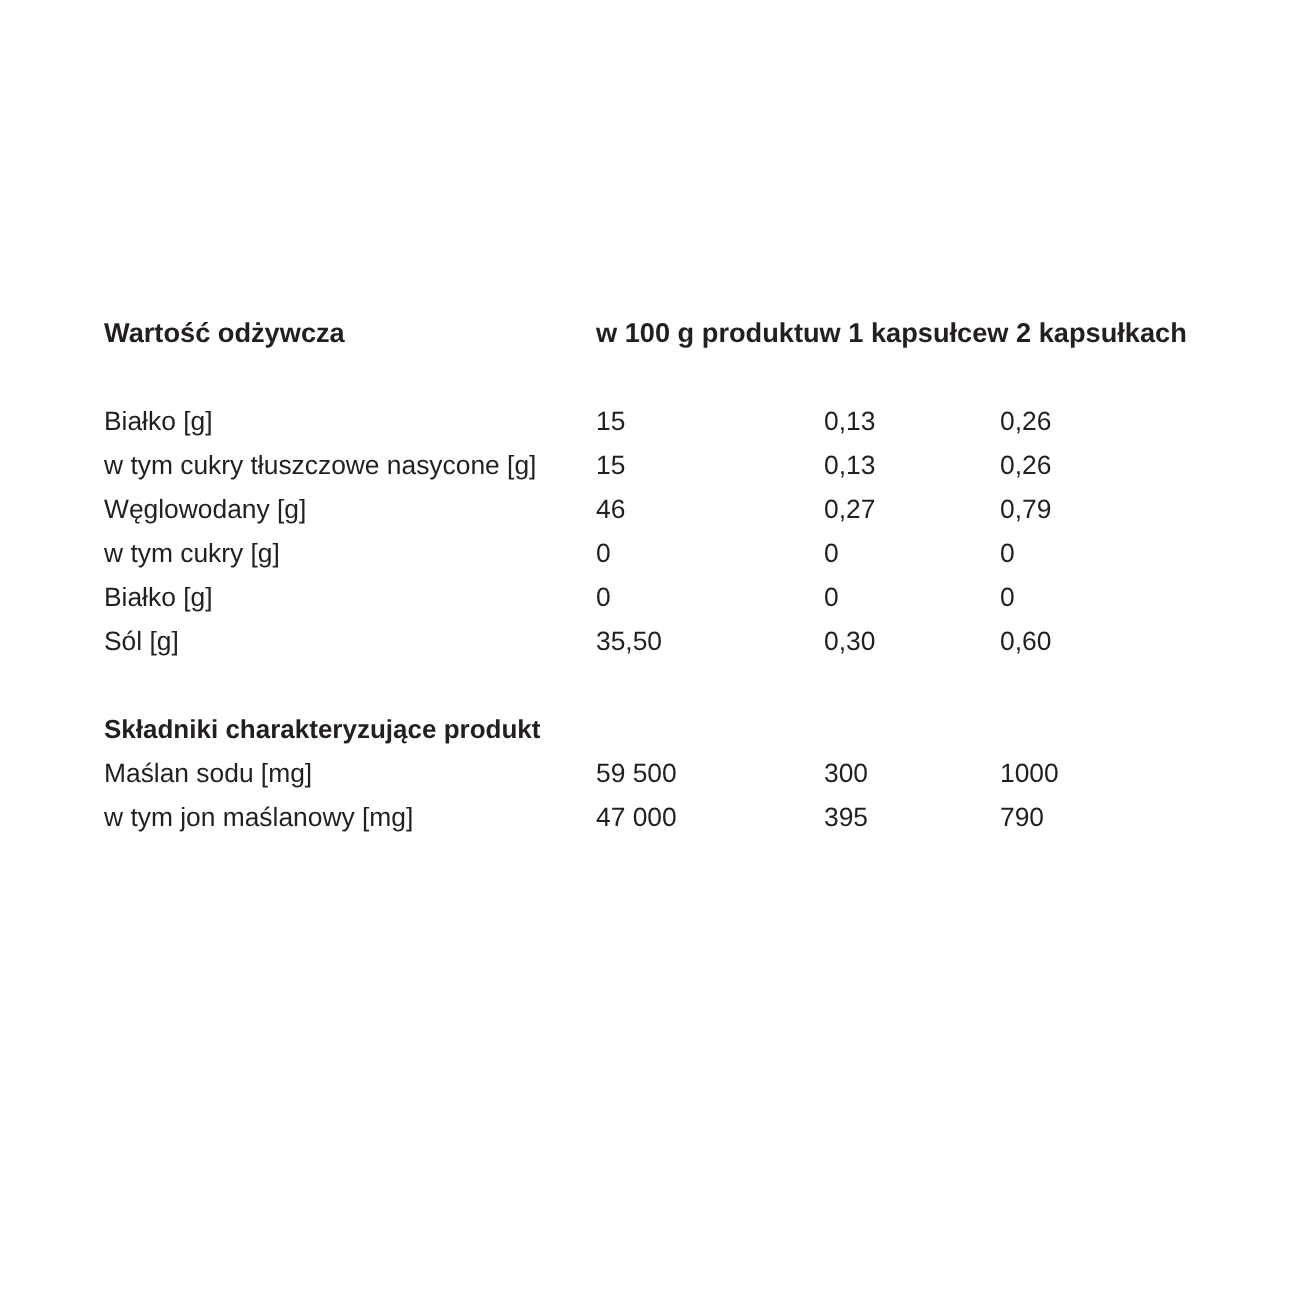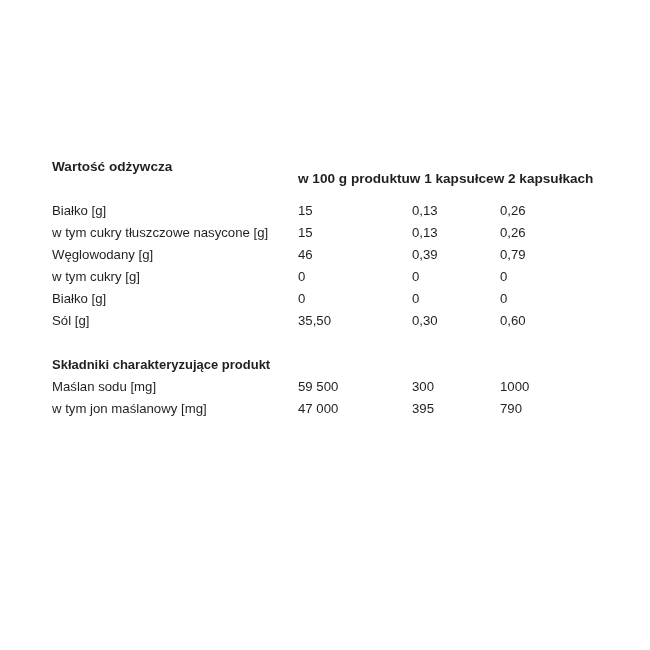--- a/index.html
+++ b/index.html
@@ -70,21 +70,21 @@
     font-weight: bold;
   }
 
   .header-row .c-label {
     font-size: 13.6px;
   }
 
   .header-row .h-group {
     position: absolute;
     left: 246px;
-    top: 12px;
+    top: 0;
     font-size: 13.6px;
     font-weight: bold;
     white-space: pre;
   }
 
   .header-row .h-group span {
     white-space: pre;
   }
 
   .section-title {
@@ -123,21 +123,21 @@
     <div class="row">
       <div class="cell c-label overflow-label">w tym cukry tłuszczowe nasycone [g]</div>
       <div class="cell c-v1">15</div>
       <div class="cell c-v2">0,13</div>
       <div class="cell c-v3">0,26</div>
     </div>
 
     <div class="row">
       <div class="cell c-label">Węglowodany [g]</div>
       <div class="cell c-v1">46</div>
-      <div class="cell c-v2">0,39</div>
+      <div class="cell c-v2">0,27</div>
       <div class="cell c-v3">0,79</div>
     </div>
 
     <div class="row">
       <div class="cell c-label">w tym cukry [g]</div>
       <div class="cell c-v1">0</div>
       <div class="cell c-v2">0</div>
       <div class="cell c-v3">0</div>
     </div>
 

